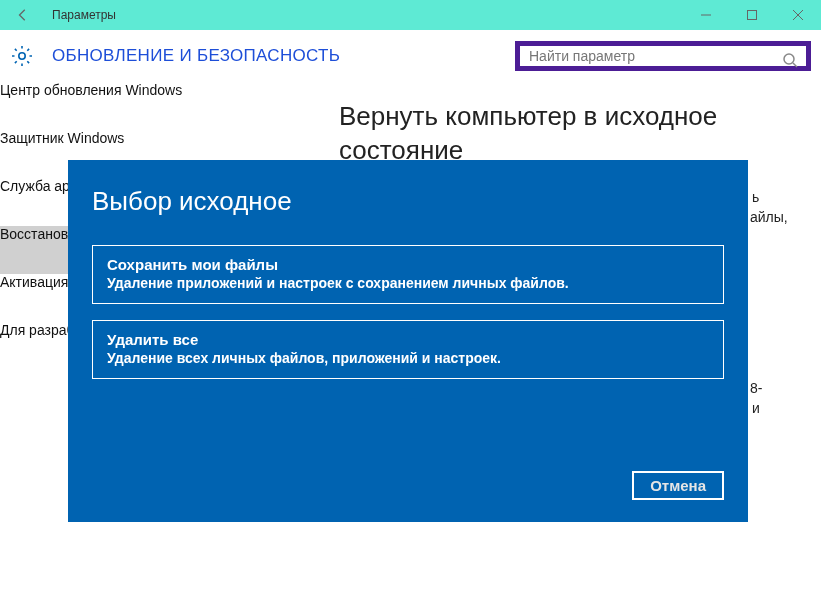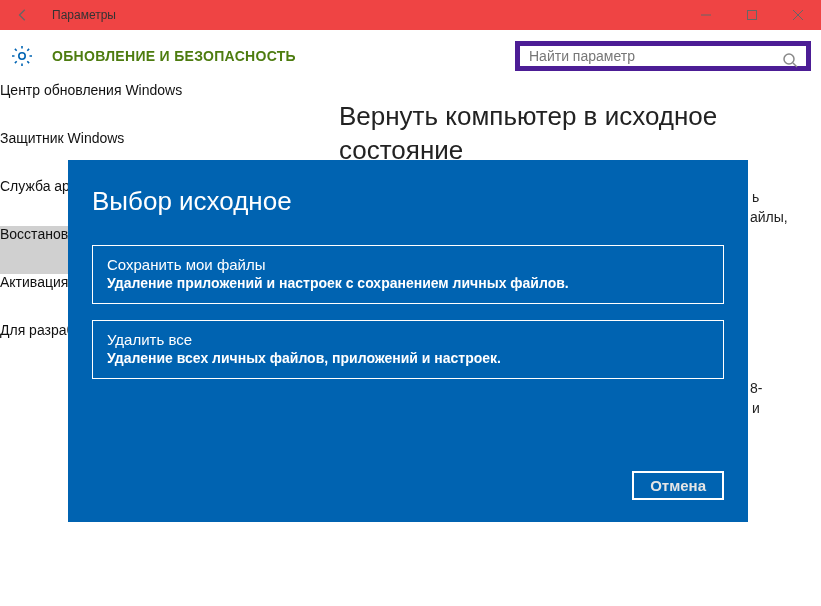--- a/index.html
+++ b/index.html
@@ -1,48 +1,48 @@
 <!DOCTYPE html>
 <html><head>
 <meta charset="utf-8">
 <style>
   * { box-sizing: border-box; margin: 0; padding: 0; font-family: "Segoe UI", Tahoma, sans-serif; }
   body { width: 821px; height: 606px; background: #fff; overflow: hidden; position: relative; }
 
   
-  .titlebar { height: 30px; background: #ef4444; display: flex; align-items: center; padding-left: 8px; position: relative; }
+  .titlebar { height: 30px; background: #5eead4; display: flex; align-items: center; padding-left: 8px; position: relative; }
   .titlebar .back { width: 30px; height: 30px; display: flex; align-items: center; justify-content: center; color: #666; cursor: pointer; }
   .titlebar .back svg { width: 14px; height: 14px; }
   .titlebar .title { font-size: 12px; color: #333; margin-left: 14px; }
   .winbtns { position: absolute; right: 0; top: 0; display: flex; }
   .winbtn { width: 46px; height: 30px; display: flex; align-items: center; justify-content: center; color: #666; cursor: pointer; }
   .winbtn svg { width: 10px; height: 10px; }
 
   
   .header { height: 52px; display: flex; align-items: center; padding: 0 10px; }
   .gear { width: 24px; height: 24px; color: #0064b3; margin-right: 18px; }
-  .header h1 { font-size: 14px; font-weight: 700; letter-spacing: 0.3px; color: #4d7c0f; flex: 1; }
+  .header h1 { font-size: 17px; font-weight: 400; letter-spacing: 0.3px; color: #1d4ed8; flex: 1; }
   .search { width: 296px; height: 30px; border: 5px solid #4c1d95; display: flex; align-items: center; padding: 0 9px; position: relative; }
   .search input { border: none; outline: none; font-size: 14px; width: 260px; color: #555; background: transparent; }
   .search input::placeholder { color: #777; }
   .search .sicon { position: absolute; right: 8px; top: 6px; width: 16px; height: 16px; color: #888; }
 
   
   .content { position: absolute; top: 82px; bottom: 0; left: 0; right: 0; display: flex; }
   .sidebar { width: 335px; }
   .sidebar-item { height: 48px; display: flex; align-items: flex-start; font-size: 14px; color: #111; cursor: pointer; }
   .sidebar-item.active { background: #d0d0d0; }
   .main { flex: 1; padding: 18px 22px 0 4px; }
   .main h2 { font-size: 26px; font-weight: 300; color: #222; line-height: 1.3; }
 
   
   .modal { position: absolute; left: 68px; top: 160px; width: 680px; height: 362px; background: #0063b1; color: #fff; padding: 26px 24px 20px 24px; }
   .modal h2 { font-size: 26px; font-weight: 400; margin-bottom: 28px; }
   .option { border: 1px solid #fff; padding: 10px 14px 12px 14px; margin-bottom: 16px; cursor: pointer; }
-  .option .ot { font-size: 15px; font-weight: 400; margin-bottom: 2px; }
+  .option .ot { font-size: 15px; font-weight: 700; margin-bottom: 2px; }
   .option .od { font-size: 14px; font-weight: 700; }
   .cancel { position: absolute; right: 24px; bottom: 22px; border: 2px solid #fff; padding: 4px 16px; font-size: 15px; font-weight: 600; background: transparent; color: #e5e5e5; cursor: pointer; }
 
   .maintextfrag { position:absolute; color:#222; font-size:14px; }
 </style>
 </head>
 <body>
 
 <div class="titlebar">
   <div class="back">

